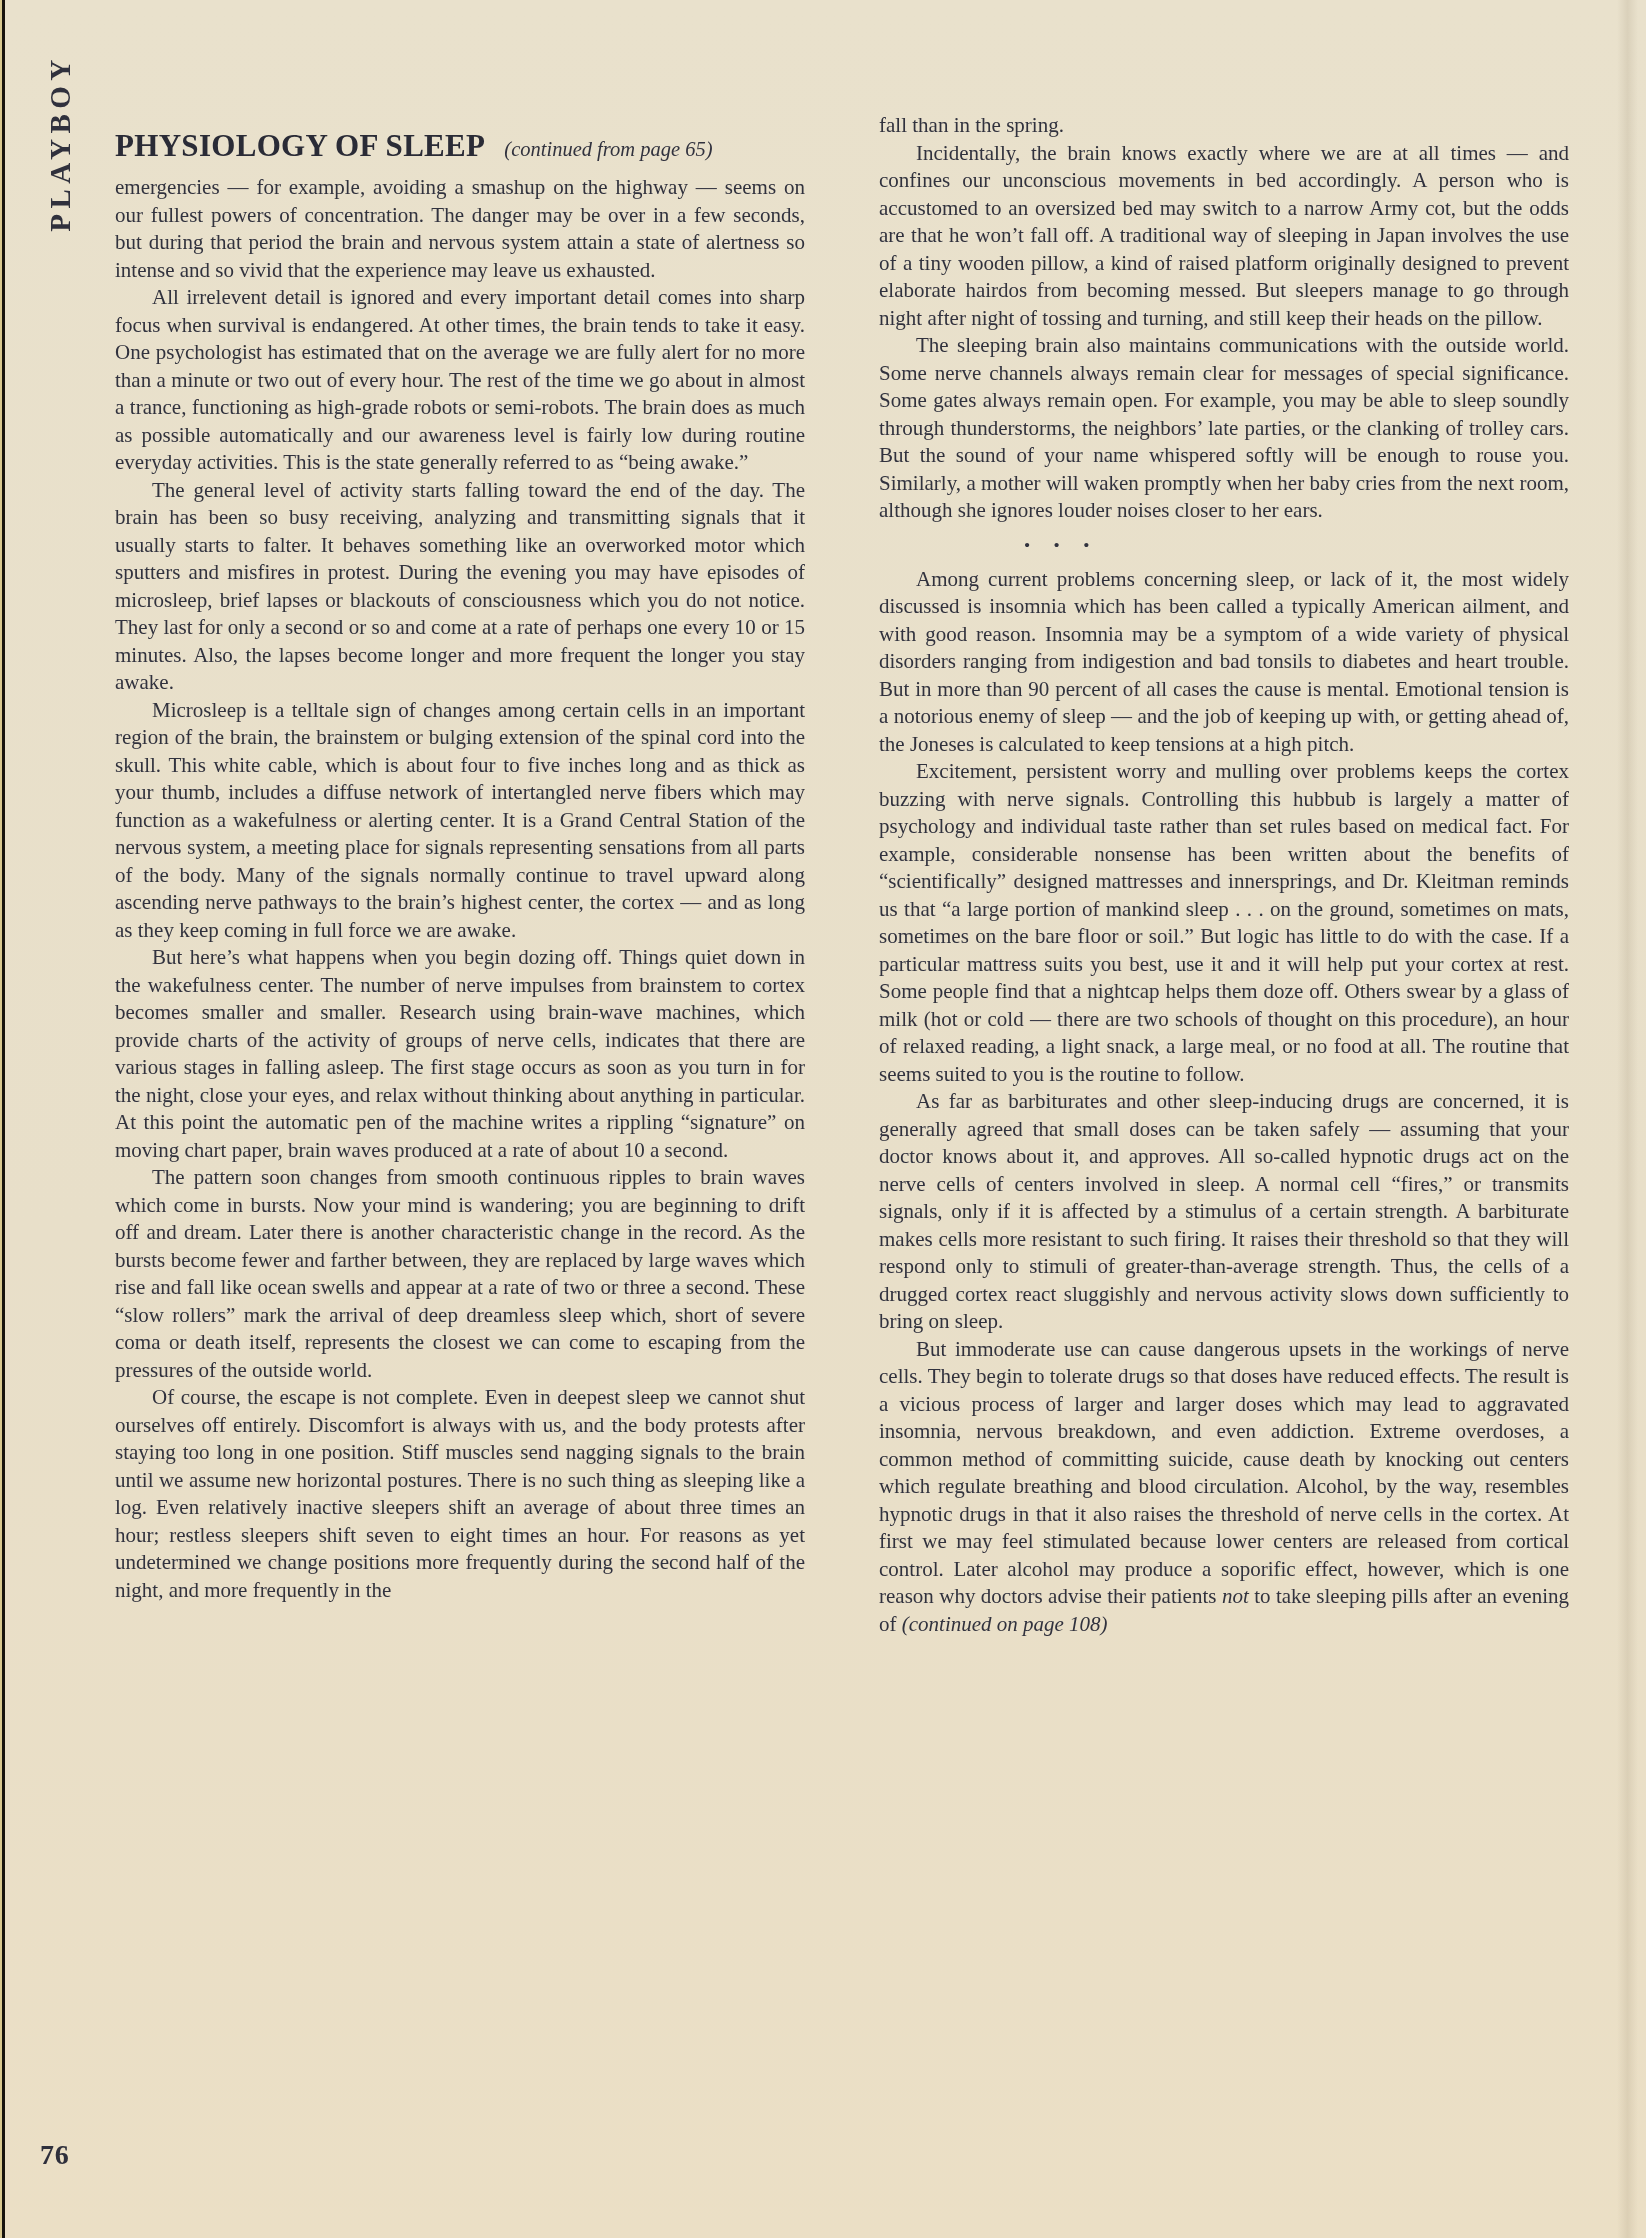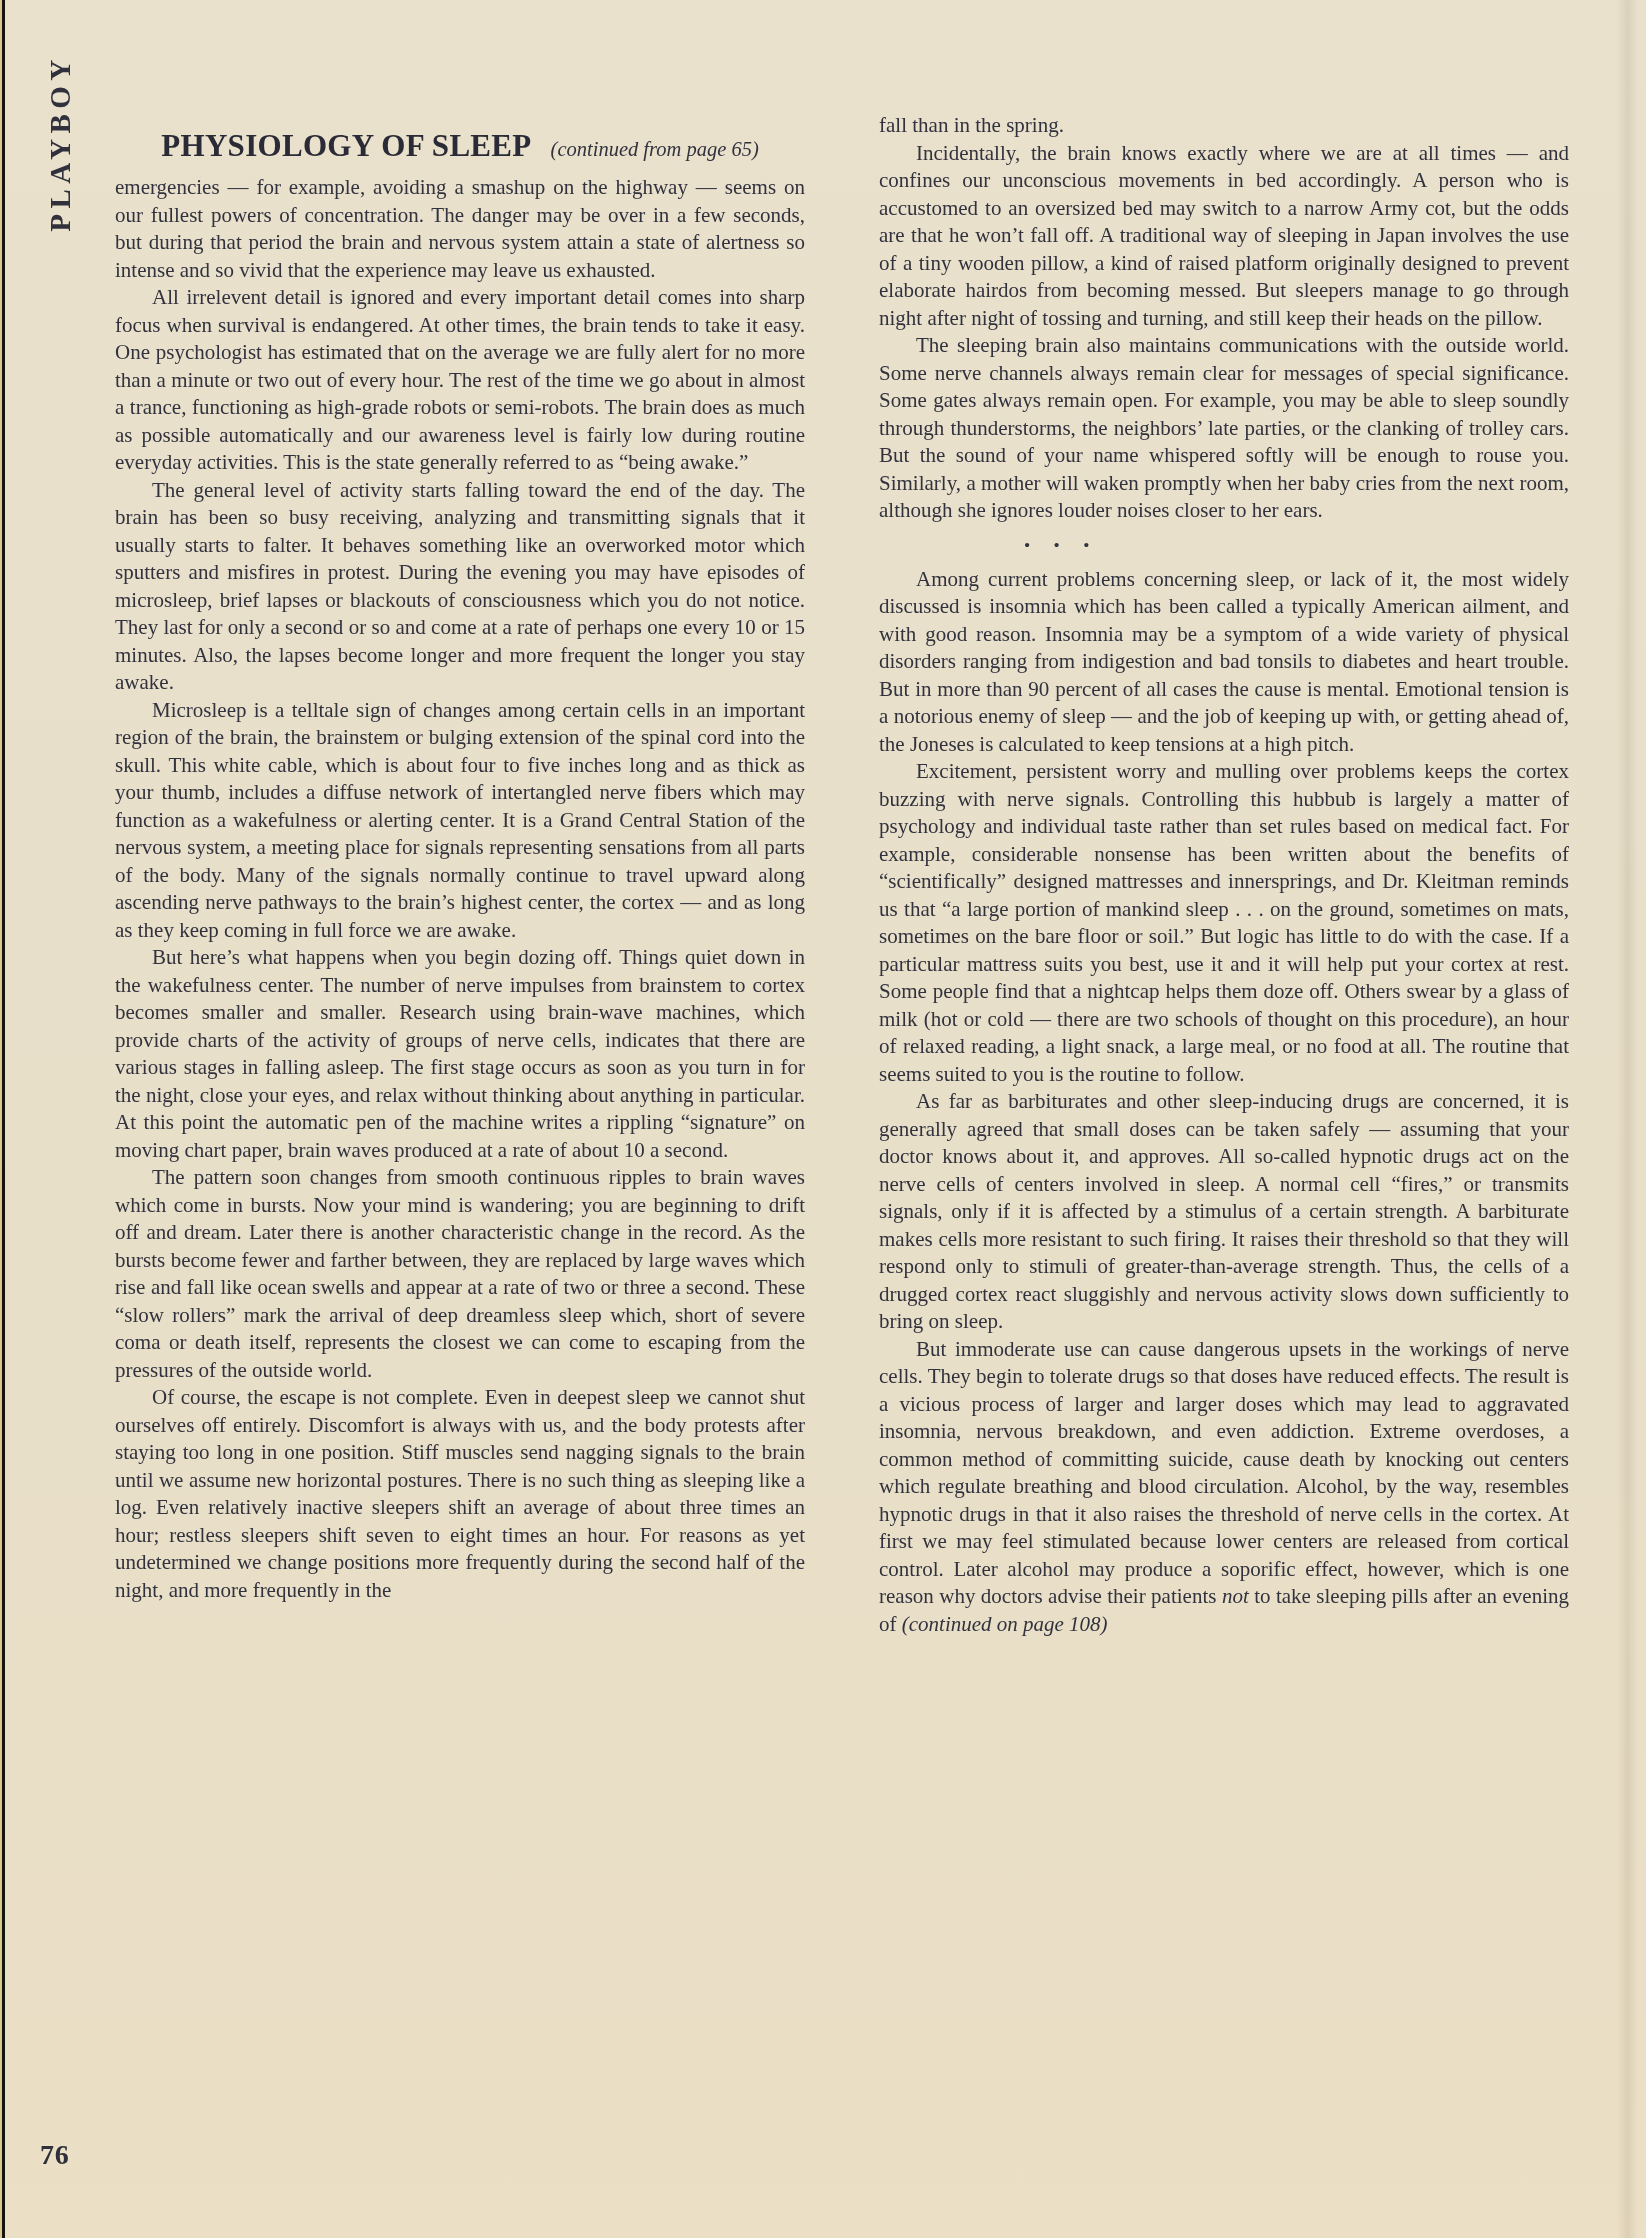--- a/index.html
+++ b/index.html
@@ -26,21 +26,21 @@
     color:#30313d;
   }
   .col {
     position:absolute; width:690px;
     text-align:justify;
     font-size:21px; line-height:27.5px;
     color:#31323e;
   }
   .col p { margin:0; text-indent:37px; }
   .col p.noindent { text-indent:0; }
-  h1.headline { margin:0 0 6.1px 0; text-align:center; line-height:37px; text-indent:0; }
+  h1.headline { margin:0 0 6.1px 0; text-align:left; line-height:37px; text-indent:0; }
   .headline .title {
     font-weight:bold; font-size:31px; color:#2a2b36; letter-spacing:0.3px;
   }
   .headline .cont-from {
     font-style:italic; font-weight:normal; font-size:20.5px; margin-left:19px; color:#31323e;
   }
   .col-left  { left:115px; top:124px; }
   .col-right { left:879px; top:112px; }
   .section-break {
     text-align:left; padding-left:145px;

